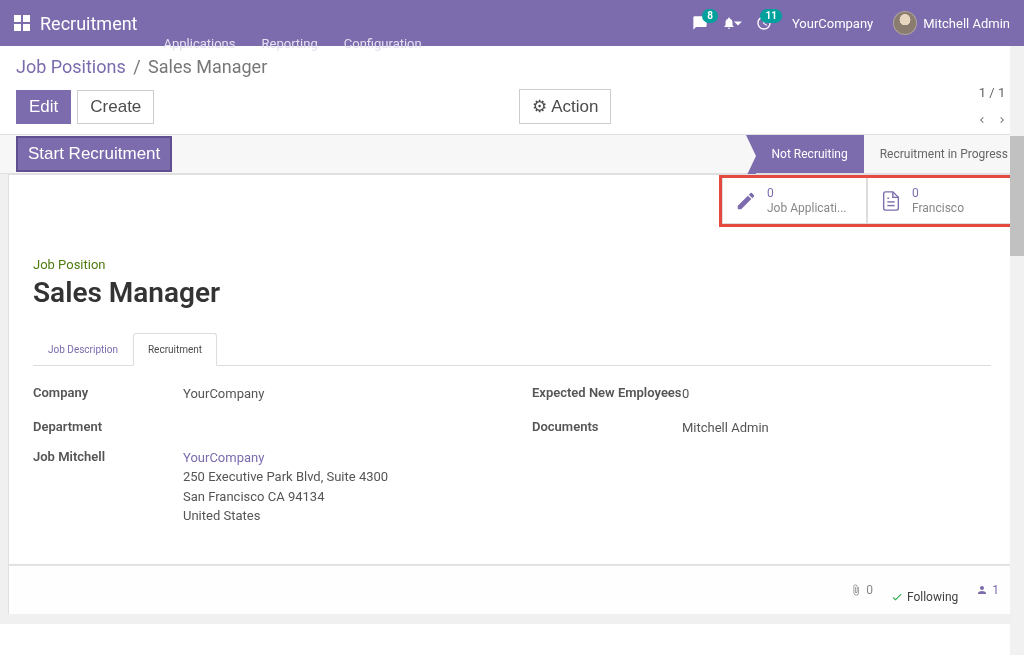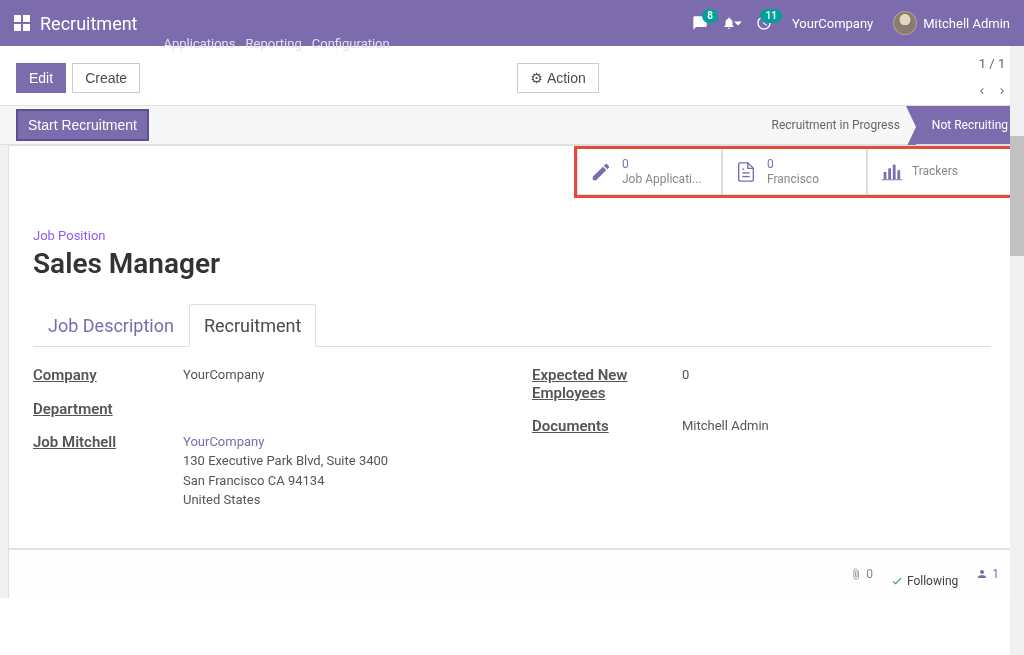--- a/index.html
+++ b/index.html
@@ -1,37 +1,37 @@
 <!DOCTYPE html>
 <html><head>
 <meta charset="utf-8">
 <style>
   * { box-sizing: border-box; margin: 0; padding: 0; }
   body { font-family: -apple-system, BlinkMacSystemFont, "Segoe UI", Roboto, "Helvetica Neue", sans-serif; font-size: 13px; color: #4c4c4c; background: #fff; }
 
   .navbar { background: #7c6bad; color: #fff; display: flex; align-items: center; height: 46px; padding: 0 14px; }
   .navbar .apps-icon { display: inline-flex; align-items: center; margin-right: 10px; cursor: pointer; }
   .navbar .brand { font-size: 18px; font-weight: 400; margin-right: 26px; }
-  .navbar .nav-links { display: flex; gap: 10px; margin-top: 40px; }
+  .navbar .nav-links { display: flex; gap: 26px; margin-top: 40px; }
   .navbar .nav-links a { color: #e6e0f0; text-decoration: none; font-size: 13px; }
   .navbar .spacer { flex: 1; }
   .navbar .right-icons { display: flex; align-items: center; gap: 14px; }
   .icon-wrap { position: relative; display: inline-flex; align-items: center; cursor: pointer; }
   .badge { position: absolute; top: -6px; right: -10px; background: #00a09d; color: #fff; font-size: 10px; font-weight: 700; border-radius: 8px; padding: 1px 5px; min-width: 14px; text-align: center; line-height: 12px; }
   .company-name { font-size: 13px; margin-left: 6px; margin-right: 6px; }
   .avatar { width: 24px; height: 24px; border-radius: 50%; background: linear-gradient(135deg, #a8998f, #c9b9a8); display: inline-block; margin-right: 6px; border: 1px solid rgba(255,255,255,0.3); background-image: radial-gradient(circle at 50% 35%, #e8d5c0 30%, #8a7d6f 31%); }
 
   .control-panel { padding: 10px 16px 6px; background: #fff; }
   .breadcrumb { font-size: 18px; margin-bottom: 8px; }
   .breadcrumb .crumb-link { color: #7c6bad; cursor: pointer; }
   .breadcrumb .crumb-active { color: #777; }
   .breadcrumb .sep { color: #777; margin: 0 3px; }
   .cp-body { display: flex; align-items: center; justify-content: space-between; }
   .cp-left { display: flex; gap: 6px; }
-  .btn { border: 1px solid #ccc; background: #fff; padding: 6px 12px; font-size: 14px; color: #4c4c4c; cursor: pointer; border-radius: 0px; }
+  .btn { border: 1px solid #ccc; background: #fff; padding: 6px 12px; font-size: 17px; color: #4c4c4c; cursor: pointer; border-radius: 0px; }
   .btn-primary { background: #7c6bad; border-color: #7c6bad; color: #fff; }
   .cp-center .btn .gear { margin-right: 4px; }
   .cp-right { display: flex; align-items: center; gap: 12px; color: #666; flex-direction: column; }
   .pager-btns { display: flex; gap: 8px; }
   .pager-btns svg { cursor: pointer; }
 
   .status-bar { display: flex; align-items: center; justify-content: space-between; border-top: 1px solid #e0e0e0; border-bottom: 1px solid #e0e0e0; padding-left: 16px; background: #f7f7f7; }
   .status-left .btn { background: #7c6bad; border: 2px solid #5f4f8f; color: #fff; padding: 6px 10px; font-weight: 500; }
   .status-right { display: flex; align-items: stretch; }
   .status-step { padding: 12px 16px; font-size: 12px; color: #666; position: relative; background: #f7f7f7; }
@@ -43,31 +43,31 @@
 
   .stat-box-row { display: flex; justify-content: flex-end; margin-right: -24px; }
   .stat-highlight { border: 3px solid #e44a3f; display: flex; }
   .stat-button { border: 1px solid #ddd; border-top: none; display: flex; align-items: center; gap: 10px; padding: 6px 12px; width: 145px; height: 46px; cursor: pointer; background: #fff; }
   .stat-button svg { color: #7c6bad; flex-shrink: 0; }
   .stat-text { display: flex; flex-direction: column; line-height: 1.2; overflow: hidden; }
   .stat-value { color: #7c6bad; font-size: 12px; }
   .stat-label { color: #888; font-size: 12px; white-space: nowrap; overflow: hidden; text-overflow: ellipsis; }
 
   .sheet-body { padding-top: 30px; }
-  .field-label-sm { font-size: 13px; color: #8b5cf6; margin-bottom: 4px; }
+  .field-label-sm { font-size: 13px; color: #4d7c0f; margin-bottom: 4px; }
   .job-title { font-size: 28px; font-weight: 600; color: #333; margin-bottom: 24px; }
 
   .tabs { border-bottom: 1px solid #ddd; display: flex; margin-bottom: 18px; }
-  .tab { padding: 10px 14px; color: #7c6bad; cursor: pointer; font-size: 18px; border: 1px solid transparent; margin-bottom: -1px; }
+  .tab { padding: 10px 14px; color: #7c6bad; cursor: pointer; font-size: 10px; border: 1px solid transparent; margin-bottom: -1px; }
   .tab.active { color: #4c4c4c; border: 1px solid #ddd; border-bottom-color: #fff; border-radius: 3px 3px 0 0; }
 
   .form-grid { display: flex; gap: 40px; }
   .form-col { flex: 1; }
   .form-row { display: flex; margin-bottom: 14px; align-items: flex-start; }
-  .form-row .flabel { width: 150px; font-weight: 600; color: #555; font-size: 15px; padding-top: 1px; text-decoration: underline; }
+  .form-row .flabel { width: 150px; font-weight: 600; color: #555; font-size: 13px; padding-top: 1px; }
   .form-row .fvalue { flex: 1; font-size: 13px; color: #555; line-height: 1.5; }
   .link { color: #7c6bad; }
 
   .footer { border-top: 1px solid #e5e5e5; padding: 10px 16px; display: flex; justify-content: flex-end; gap: 18px; font-size: 12px; background: #fefefe; border-left: 1px solid #e0e0e0; border-right: 1px solid #e0e0e0; margin: 0 8px; }
   .footer .fitem { display: flex; align-items: center; gap: 4px; color: #888; }
   .footer .fitem.following { color: #404040; margin-top: 14px; }
 
   .scrollbar { position: fixed; right: 0; top: 46px; bottom: 0; width: 14px; background: #f1f1f1; }
   .scrollbar-thumb { position: absolute; top: 90px; width: 14px; height: 120px; background: #c1c1c1; border-radius: 0; }
 </style>
@@ -113,20 +113,25 @@
     </span>
     <span class="company-name">YourCompany</span>
     <span class="icon-wrap">
       <span class="avatar"></span>
       <span>Mitchell Admin</span>
     </span>
   </div>
 </div>
 
 <div class="control-panel">
+  <div class="breadcrumb">
+    <span class="crumb-link">Job Positions</span>
+    <span class="sep">/</span>
+    <span class="crumb-active">Sales Manager</span>
+  </div>
   <div class="cp-body">
     <div class="cp-left">
       <button class="btn btn-primary">Edit</button>
       <button class="btn">Create</button>
     </div>
     <div class="cp-center">
       <button class="btn"><span class="gear">⚙</span><span>Action</span></button>
     </div>
     <div class="cp-right">
       <span>1 / 1</span>
@@ -140,22 +145,22 @@
       </div>
     </div>
   </div>
 </div>
 
 <div class="status-bar">
   <div class="status-left">
     <button class="btn">Start Recruitment</button>
   </div>
   <div class="status-right">
+    <div class="status-step active">Not Recruiting</div>
     <div class="status-step">Recruitment in Progress</div>
-    <div class="status-step active">Not Recruiting</div>
   </div>
 </div>
 
 <div class="form-sheet-bg">
   <div class="form-sheet">
 
     <div class="stat-box-row">
       <div class="stat-highlight">
         <div class="stat-button">
           <svg width="22" height="22" viewBox="0 0 24 24" fill="none" stroke="#7c6bad" stroke-width="2">
@@ -172,32 +177,20 @@
               <polyline points="14 2 14 8 20 8"></polyline>
               <line x1="8" y1="13" x2="16" y2="13"></line>
               <line x1="8" y1="17" x2="16" y2="17"></line>
               <line x1="8" y1="9" x2="10" y2="9"></line>
             </svg>
           <div class="stat-text">
             <span class="stat-value">0</span>
             <span class="stat-label">Francisco</span>
           </div>
         </div>
-        <div class="stat-button">
-          <svg width="22" height="22" viewBox="0 0 24 24" fill="#7c6bad">
-              <rect x="4" y="12" width="3" height="8"></rect>
-              <rect x="9" y="8" width="3" height="12"></rect>
-              <rect x="14" y="4" width="3" height="16"></rect>
-              <rect x="19" y="10" width="3" height="10"></rect>
-              <rect x="2" y="20" width="22" height="1"></rect>
-            </svg>
-          <div class="stat-text">
-            <span class="stat-label">Trackers</span>
-          </div>
-        </div>
       </div>
     </div>
 
     <div class="sheet-body">
       <div class="field-label-sm">Job Position</div>
       <h1 class="job-title">Sales Manager</h1>
 
       <div class="tabs">
         <div class="tab">Job Description</div>
         <div class="tab active">Recruitment</div>
@@ -209,21 +202,21 @@
             <div class="flabel">Company</div>
             <div class="fvalue link">YourCompany</div>
           </div>
           <div class="form-row">
             <div class="flabel">Department</div>
           </div>
           <div class="form-row">
             <div class="flabel">Job Mitchell</div>
             <div class="fvalue">
               <div class="link">YourCompany</div>
-              <div>130 Executive Park Blvd, Suite 3400</div>
+              <div>250 Executive Park Blvd, Suite 4300</div>
               <div>San Francisco CA 94134</div>
               <div>United States</div>
             </div>
           </div>
         </div>
         <div class="form-col">
           <div class="form-row">
             <div class="flabel">Expected New Employees</div>
             <div class="fvalue">0</div>
           </div>

